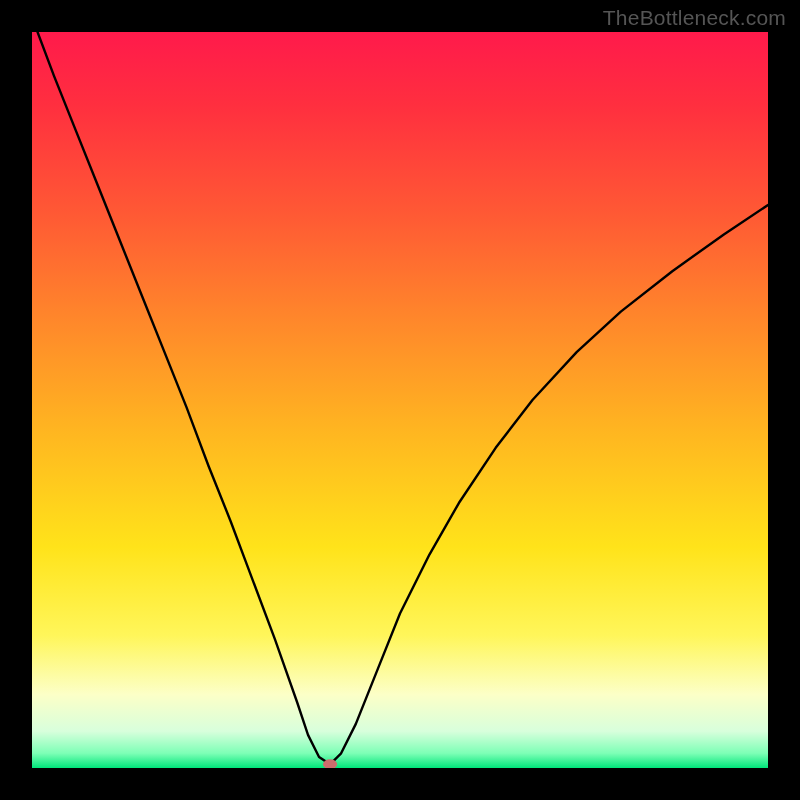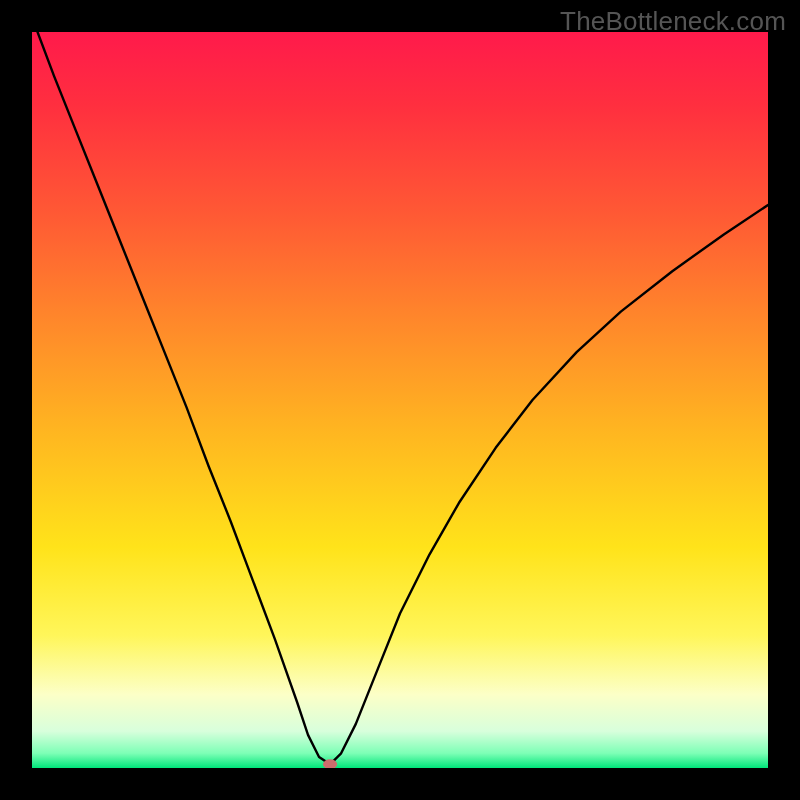--- a/index.html
+++ b/index.html
@@ -17,21 +17,21 @@
     height: 800px;
     background: #000;
     position: relative;
   }
   .watermark {
     position: absolute;
     top: 6px;
     right: 14px;
     color: #555;
     font-family: Arial, Helvetica, sans-serif;
-    font-size: 26px;
+    font-size: 21px;
     letter-spacing: 0.2px;
     z-index: 10;
   }
   .plot {
     position: absolute;
     top: 32px;
     left: 32px;
     width: 736px;
     height: 736px;
     overflow: hidden;

